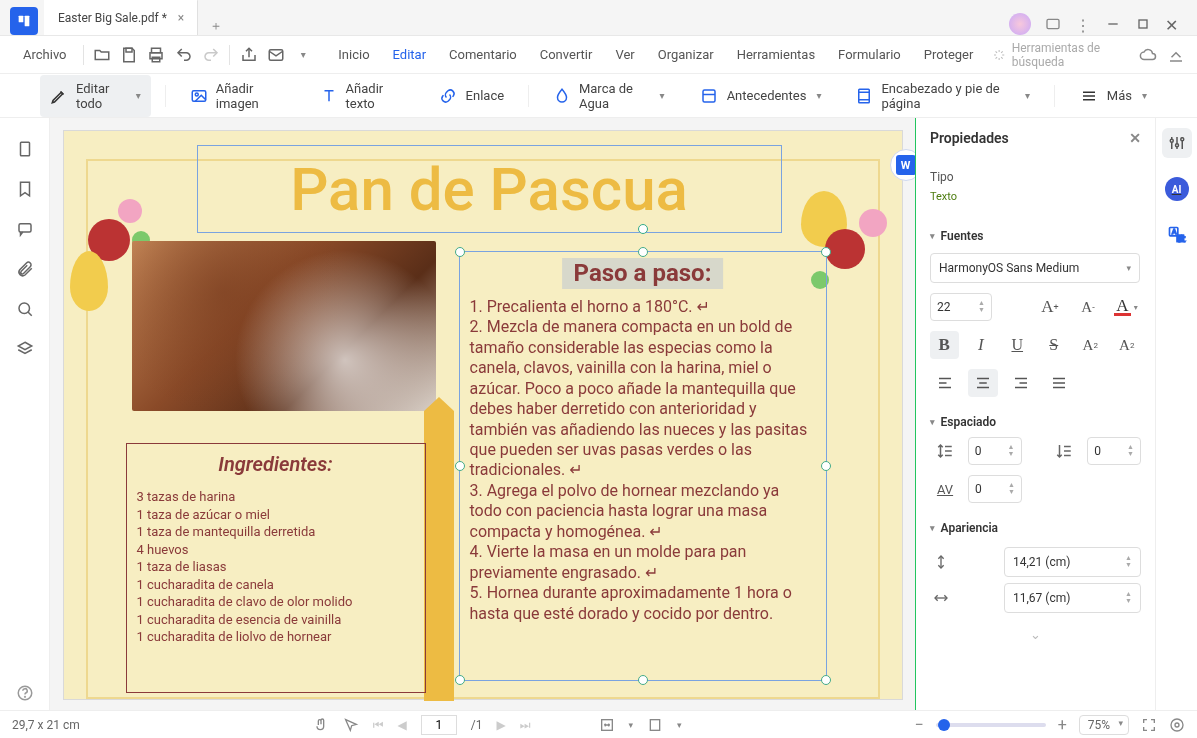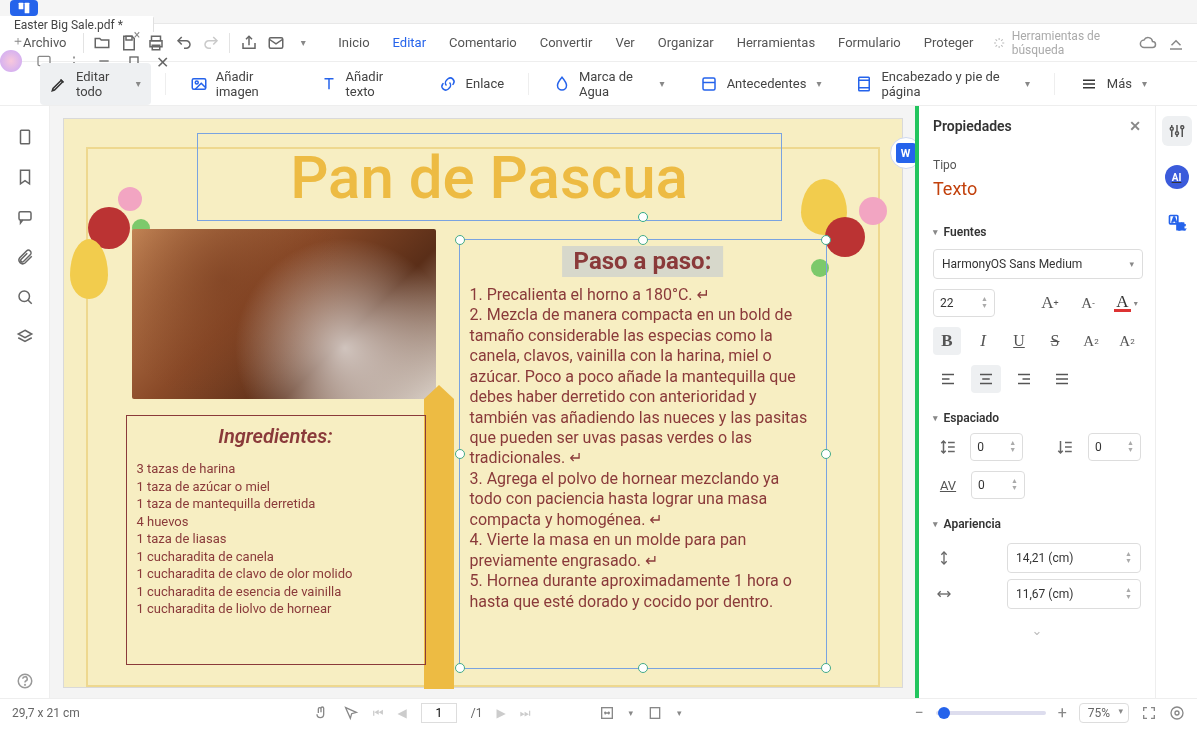--- a/index.html
+++ b/index.html
@@ -1,19 +1,19 @@
 <!DOCTYPE html>
 <html><head>
 <meta charset="utf-8">
 <style>
 * { box-sizing: border-box; margin: 0; padding: 0; font-family: -apple-system, BlinkMacSystemFont, "Segoe UI", Roboto, sans-serif; }
 body { width: 1197px; height: 738px; background: #fff; overflow: hidden; font-size: 13px; color: #333; }
 
 
-.titlebar { height: 24px; display: flex; align-items: flex-start; background: #f5f5f5; border-bottom: 1px solid #e8e8e8; flex-direction: column; }
+.titlebar { height: 36px; display: flex; align-items: flex-end; background: #f5f5f5; border-bottom: 1px solid #e8e8e8; }
 .app-logo { width: 28px; height: 28px; background: #2563eb; border-radius: 4px; margin: 0 6px 0 10px; display:flex;align-items:center;justify-content:center; }
 .app-logo svg { width:16px;height:16px; }
 .tab { display: flex; align-items: center; height: 36px; padding: 0 30px 0 14px; background: #fff; border-right: 1px solid #e0e0e0; font-size: 12px; color: #444; position: relative; border-top:2px solid transparent;}
 .tab .close { position: absolute; right: 8px; top: 9px; width:16px; height:16px; display:flex;align-items:center;justify-content:center; color:#888; }
 .tab-add { width:36px; display:flex;align-items:center;justify-content:center; color:#888; }
 .titlebar-spacer { flex:1; }
 .win-ctrl { display:flex; align-items:center; gap:14px; padding-right:16px; color:#666; }
 .win-ctrl span, .win-ctrl svg { width:16px; height:16px; }
 
 
@@ -49,36 +49,36 @@
 .title-box { position:absolute; left:133px; top:14px; width:585px; height:88px; border:1px solid #7aa3e0; display:flex; align-items:center; justify-content:center; }
 .title-text { font-size:60px; color:#edbb43; font-weight:500; }
 .flowers-l, .flowers-r { position:absolute; width:95px; height:120px; top:60px; }
 .flowers-l { left:6px; }
 .flowers-r { right:6px; }
 .circle { position:absolute; border-radius:50%; }
 .food-img { position:absolute; left:68px; top:110px; width:304px; height:170px; background: linear-gradient(135deg, #c88a5a 0%, #8a4a28 40%, #5a2e18 68%, #d8cfc6 100%); border-radius:2px; }
 .food-img::after { content:""; position:absolute; inset:0; background: radial-gradient(circle at 70% 70%, rgba(255,255,255,.7), transparent 45%), radial-gradient(circle at 30% 30%, rgba(120,60,30,.6), transparent 50%);}
 .ribbon { position:absolute; left:360px; top:280px; width:30px; height:290px; background:#edbb43; }
 .ribbon::before { content:""; position:absolute; top:-14px; left:0; border-left:15px solid transparent; border-right:15px solid transparent; border-bottom:14px solid #edbb43;}
-.ing-box { position:absolute; left:62px; top:296px; width:300px; height:250px; border:1px solid #8a3a3a; padding:8px 10px; }
+.ing-box { position:absolute; left:62px; top:312px; width:300px; height:250px; border:1px solid #8a3a3a; padding:8px 10px; }
 .ing-title { text-align:center; font-size:20px; color:#8a3a3a; font-weight:600; font-style:italic; margin-bottom:12px;}
 .ing-list { color:#8a3a3a; font-size:13px; line-height:1.35; }
 .steps-box { position:absolute; left:395px; top:120px; width:368px; height:430px; border:1px solid #7aa3e0; padding:6px 10px; color:#8a3a3a; font-size:16px; line-height:1.28; }
 .steps-title { text-align:center; font-size:24px; font-weight:700; background:rgba(120,150,230,.25); display:inline-block; padding:0 12px; margin:0 auto 8px; position:relative; left:50%; transform:translateX(-50%); }
 .sel-handle { width:10px; height:10px; background:#fff; border:1px solid #4a8; border-radius:50%; position:absolute; }
 .word-badge { position:absolute; right:-20px; top:18px; width:32px; height:32px; border-radius:50%; background:#fff; border:1px solid #cfd8ef; display:flex; align-items:center; justify-content:center; }
 .word-badge span { width:20px;height:20px; background:#2563eb; color:#fff; font-size:11px; font-weight:700; border-radius:3px; display:flex;align-items:center;justify-content:center;}
 
 
-.rightpanel { width:240px; border-left:4px solid #22c55e; padding: 0 0 0 0; overflow-y:auto; }
+.rightpanel { width:240px; border-left:1px solid #22c55e; padding: 0 0 0 0; overflow-y:auto; }
 .rp-head { display:flex; align-items:center; justify-content:space-between; padding:12px 14px 10px; font-size:14px; font-weight:600; color:#333;}
 .rp-head .x { color:#888; font-size:14px; }
 .rp-sec { padding: 8px 14px 2px; }
 .rp-label { font-size:12px; color:#555; margin:6px 0; }
-.rp-value { font-size:18px; color:#c2410c; margin-bottom:14px;}
+.rp-value { font-size:11px; color:#4d7c0f; margin-bottom:14px;}
 .rp-collapse { font-size:12px; color:#333; font-weight:600; padding:10px 14px 6px; display:flex; align-items:center; gap:6px;}
 .rp-collapse .tri { font-size:9px; color:#888;}
 .rp-select { width:210px; height:30px; border:1px solid #ddd; border-radius:4px; margin:4px 14px 8px; padding:0 8px; display:flex; align-items:center; justify-content:space-between; font-size:12px; color:#333;}
 .rp-row { display:flex; align-items:center; gap:8px; padding:2px 14px 8px;}
 .rp-num { width:62px; height:28px; border:1px solid #ddd; border-radius:4px; display:flex; align-items:center; padding:0 6px; font-size:12px; justify-content:space-between;}
 .rp-icon-btn { width:30px; height:28px; display:flex; align-items:center; justify-content:center; color:#555; border-radius:4px;}
 .rp-icon-btn.active { background:#eef0f2; }
 .rp-icon-btn svg { width:18px; height:18px;}
 .rp-color-under { border-bottom:3px solid #d33; color:#333; font-family:serif; font-size:17px; line-height:14px; padding:0 2px;}
 .rp-dim { display:flex; align-items:center; gap:10px; margin:6px 14px; }

